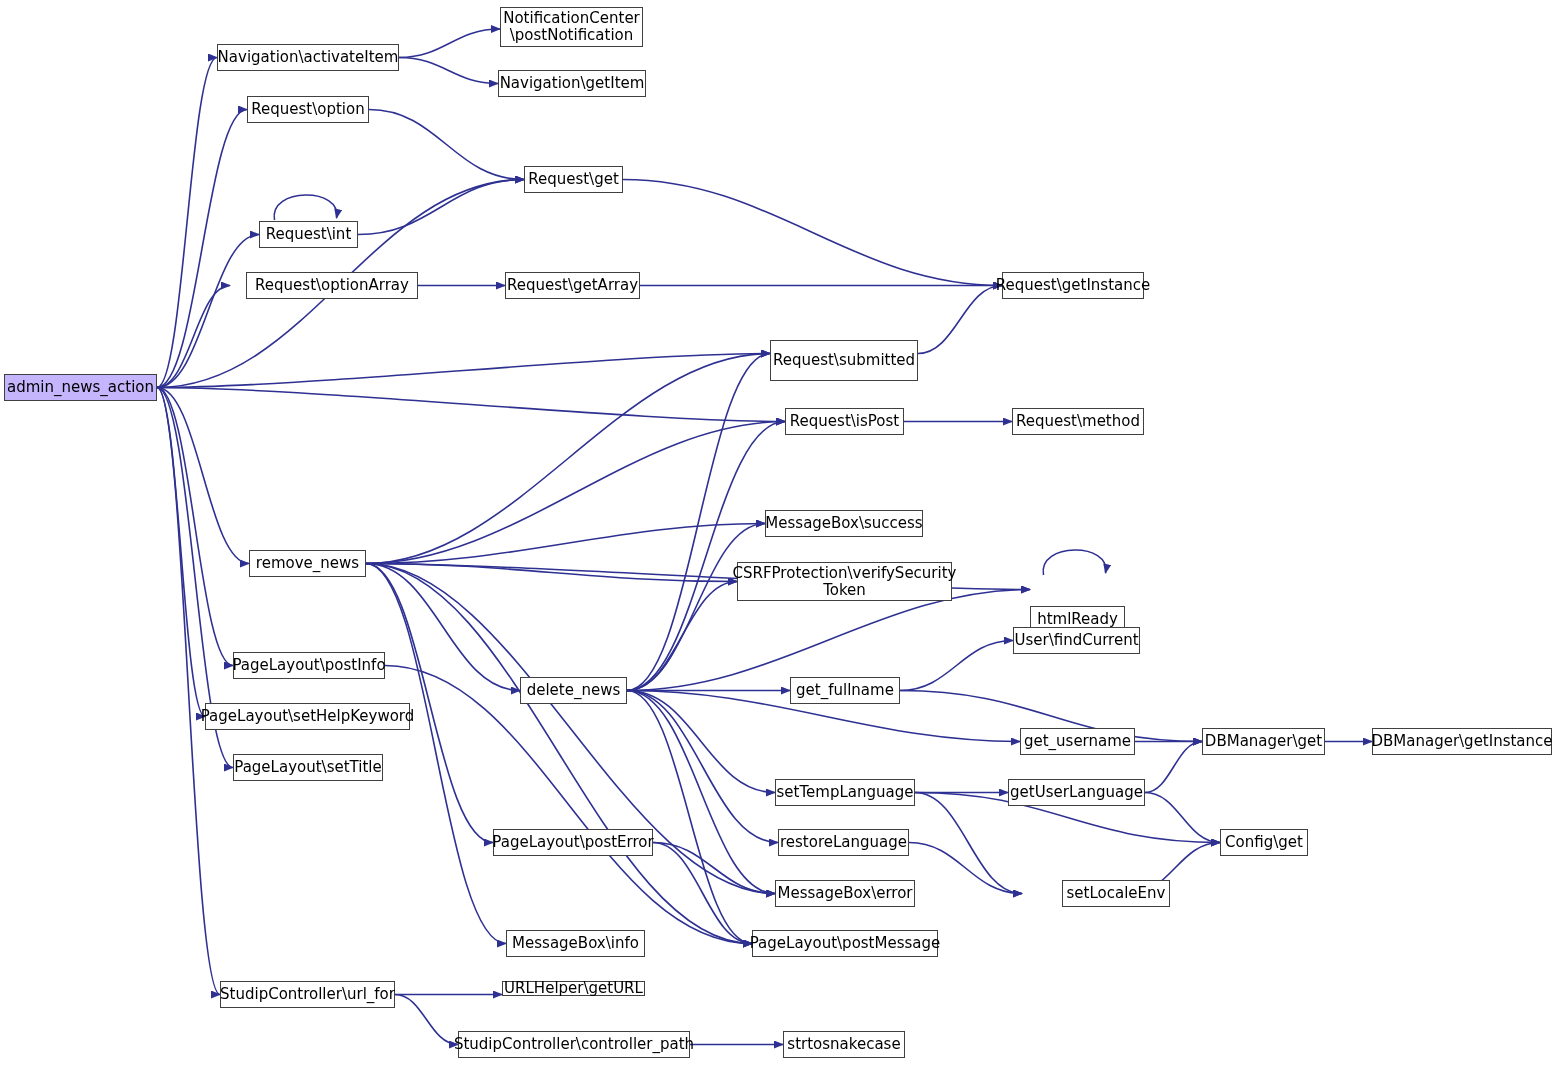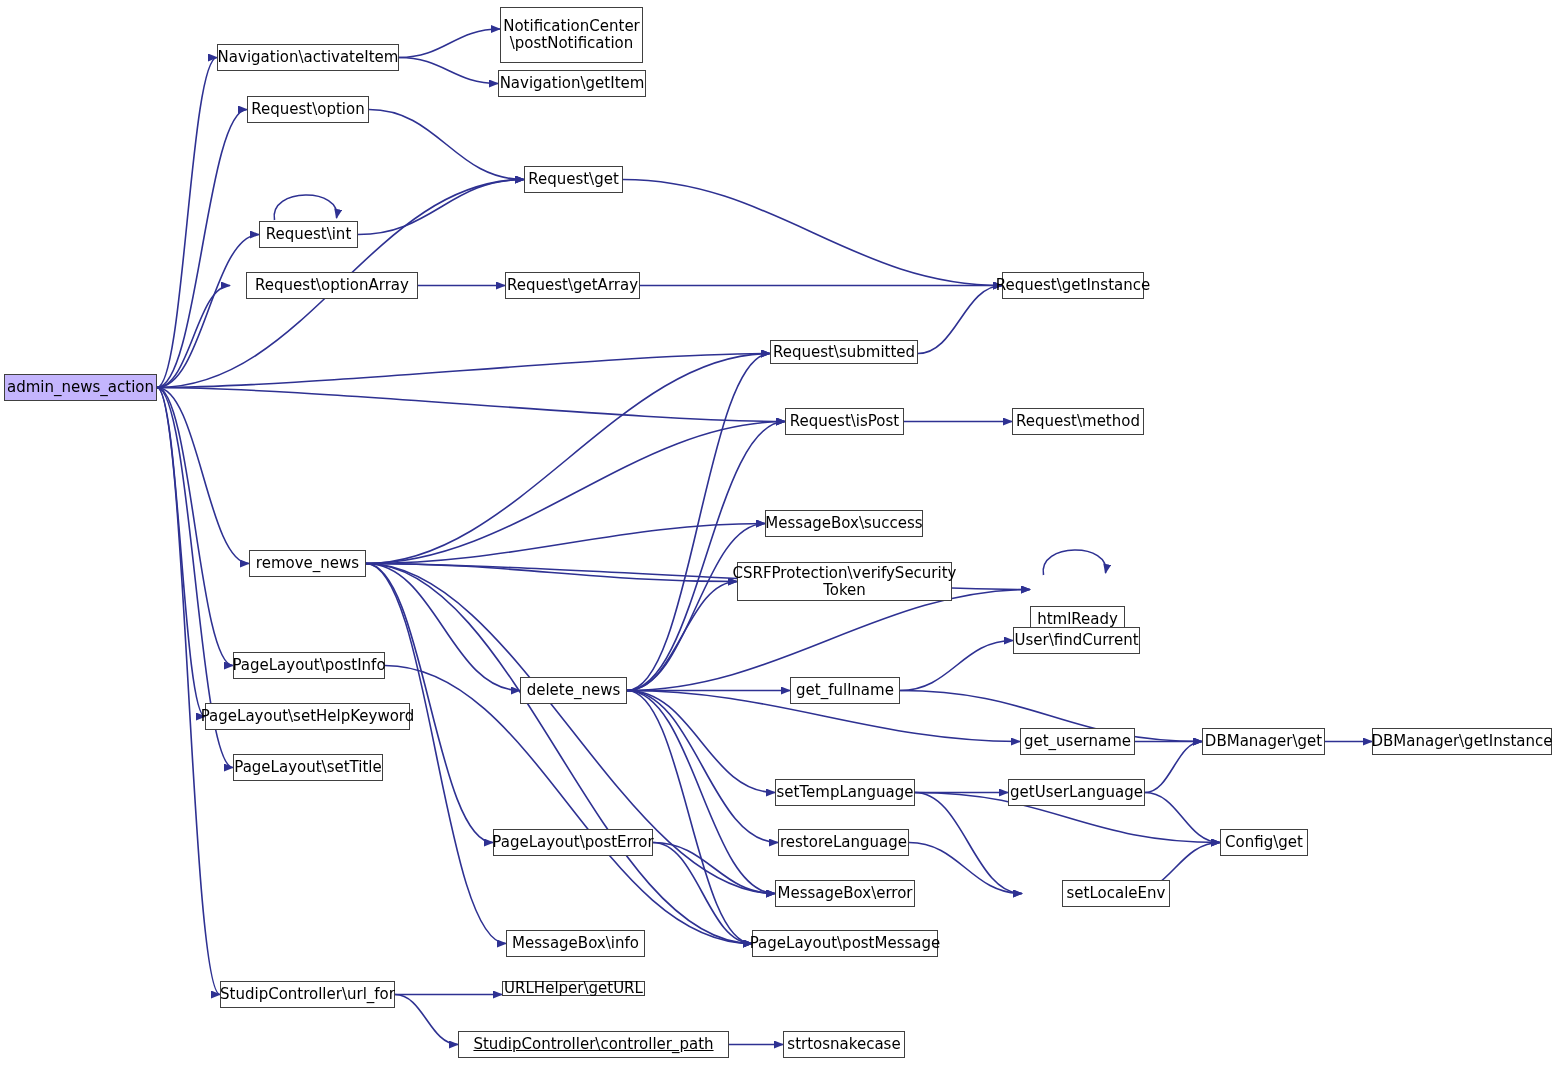--- a/index.html
+++ b/index.html
@@ -114,30 +114,30 @@
         <path d="M653,842.5 C707.9,842.5 720.1,893.5 775,893.5" marker-end="url(#arrow)"></path>
         <path d="M653,842.5 C697.55,842.5 707.45,943.5 752,943.5" marker-end="url(#arrow)"></path>
         <path d="M395,994.5 C443.15,994.5 453.85,994.5 502,994.5" marker-end="url(#arrow)"></path>
         <path d="M395,994.5 C423.35,994.5 429.65,1044.5 458,1044.5" marker-end="url(#arrow)"></path>
         <path d="M685,1044.5 C729.1,1044.5 738.9,1044.5 783,1044.5" marker-end="url(#arrow)"></path>
       </g>
   </svg>
   <div id="nodes">
       <div class="node root" style="left: 4px; top: 374px; width: 153px; height: 27px;">admin_news_action</div>
       <div class="node" style="left: 217px; top: 44px; width: 182px; height: 27px;">Navigation\activateItem</div>
-      <div class="node" style="left: 500px; top: 7px; width: 143px; height: 56px;">NotificationCenter
+      <div class="node" style="left: 500px; top: 7px; width: 143px; height: 40px;">NotificationCenter
 \postNotification</div>
       <div class="node" style="left: 498px; top: 70px; width: 148px; height: 27px;">Navigation\getItem</div>
       <div class="node" style="left: 247px; top: 96px; width: 122px; height: 27px;">Request\option</div>
       <div class="node" style="left: 524px; top: 166px; width: 99px; height: 27px;">Request\get</div>
       <div class="node" style="left: 259px; top: 221px; width: 99px; height: 27px;">Request\int</div>
       <div class="node" style="left: 246px; top: 272px; width: 172px; height: 27px;">Request\optionArray</div>
       <div class="node" style="left: 505px; top: 272px; width: 135px; height: 27px;">Request\getArray</div>
       <div class="node" style="left: 1002px; top: 272px; width: 142px; height: 27px;">Request\getInstance</div>
-      <div class="node" style="left: 770px; top: 340px; width: 148px; height: 24px;">Request\submitted</div>
+      <div class="node" style="left: 770px; top: 340px; width: 148px; height: 41px;">Request\submitted</div>
       <div class="node" style="left: 785px; top: 408px; width: 119px; height: 27px;">Request\isPost</div>
       <div class="node" style="left: 1012px; top: 408px; width: 132px; height: 27px;">Request\method</div>
       <div class="node" style="left: 249px; top: 550px; width: 117px; height: 27px;">remove_news</div>
       <div class="node" style="left: 765px; top: 510px; width: 158px; height: 27px;">MessageBox\success</div>
       <div class="node" style="left: 737px; top: 562px; width: 215px; height: 39px;">CSRFProtection\verifySecurity
 Token</div>
       <div class="node" style="left: 1030px; top: 606px; width: 95px; height: 27px;">htmlReady</div>
       <div class="node" style="left: 1013px; top: 627px; width: 127px; height: 27px;">User\findCurrent</div>
       <div class="node" style="left: 520px; top: 677px; width: 107px; height: 27px;">delete_news</div>
       <div class="node" style="left: 790px; top: 677px; width: 110px; height: 27px;">get_fullname</div>
@@ -151,16 +151,16 @@
       <div class="node" style="left: 1022px; top: 880px; width: 108px; height: 27px; margin-left: 40px;">setLocaleEnv</div>
       <div class="node" style="left: 233px; top: 652px; width: 152px; height: 27px;">PageLayout\postInfo</div>
       <div class="node" style="left: 205px; top: 703px; width: 205px; height: 27px;">PageLayout\setHelpKeyword</div>
       <div class="node" style="left: 233px; top: 754px; width: 150px; height: 27px;">PageLayout\setTitle</div>
       <div class="node" style="left: 493px; top: 829px; width: 160px; height: 27px;">PageLayout\postError</div>
       <div class="node" style="left: 775px; top: 880px; width: 140px; height: 27px;">MessageBox\error</div>
       <div class="node" style="left: 506px; top: 930px; width: 139px; height: 27px;">MessageBox\info</div>
       <div class="node" style="left: 752px; top: 930px; width: 186px; height: 27px;">PageLayout\postMessage</div>
       <div class="node" style="left: 220px; top: 981px; width: 175px; height: 27px;">StudipController\url_for</div>
       <div class="node" style="left: 502px; top: 981px; width: 143px; height: 15px;">URLHelper\getURL</div>
-      <div class="node" style="left: 458px; top: 1031px; width: 271px; height: 27px; text-decoration: underline;">StudipController\controller_path</div>
+      <div class="node" style="left: 458px; top: 1031px; width: 232px; height: 27px;">StudipController\controller_path</div>
       <div class="node" style="left: 783px; top: 1031px; width: 122px; height: 27px;">strtosnakecase</div>
     </div>
 </div>
 
 </body></html>

